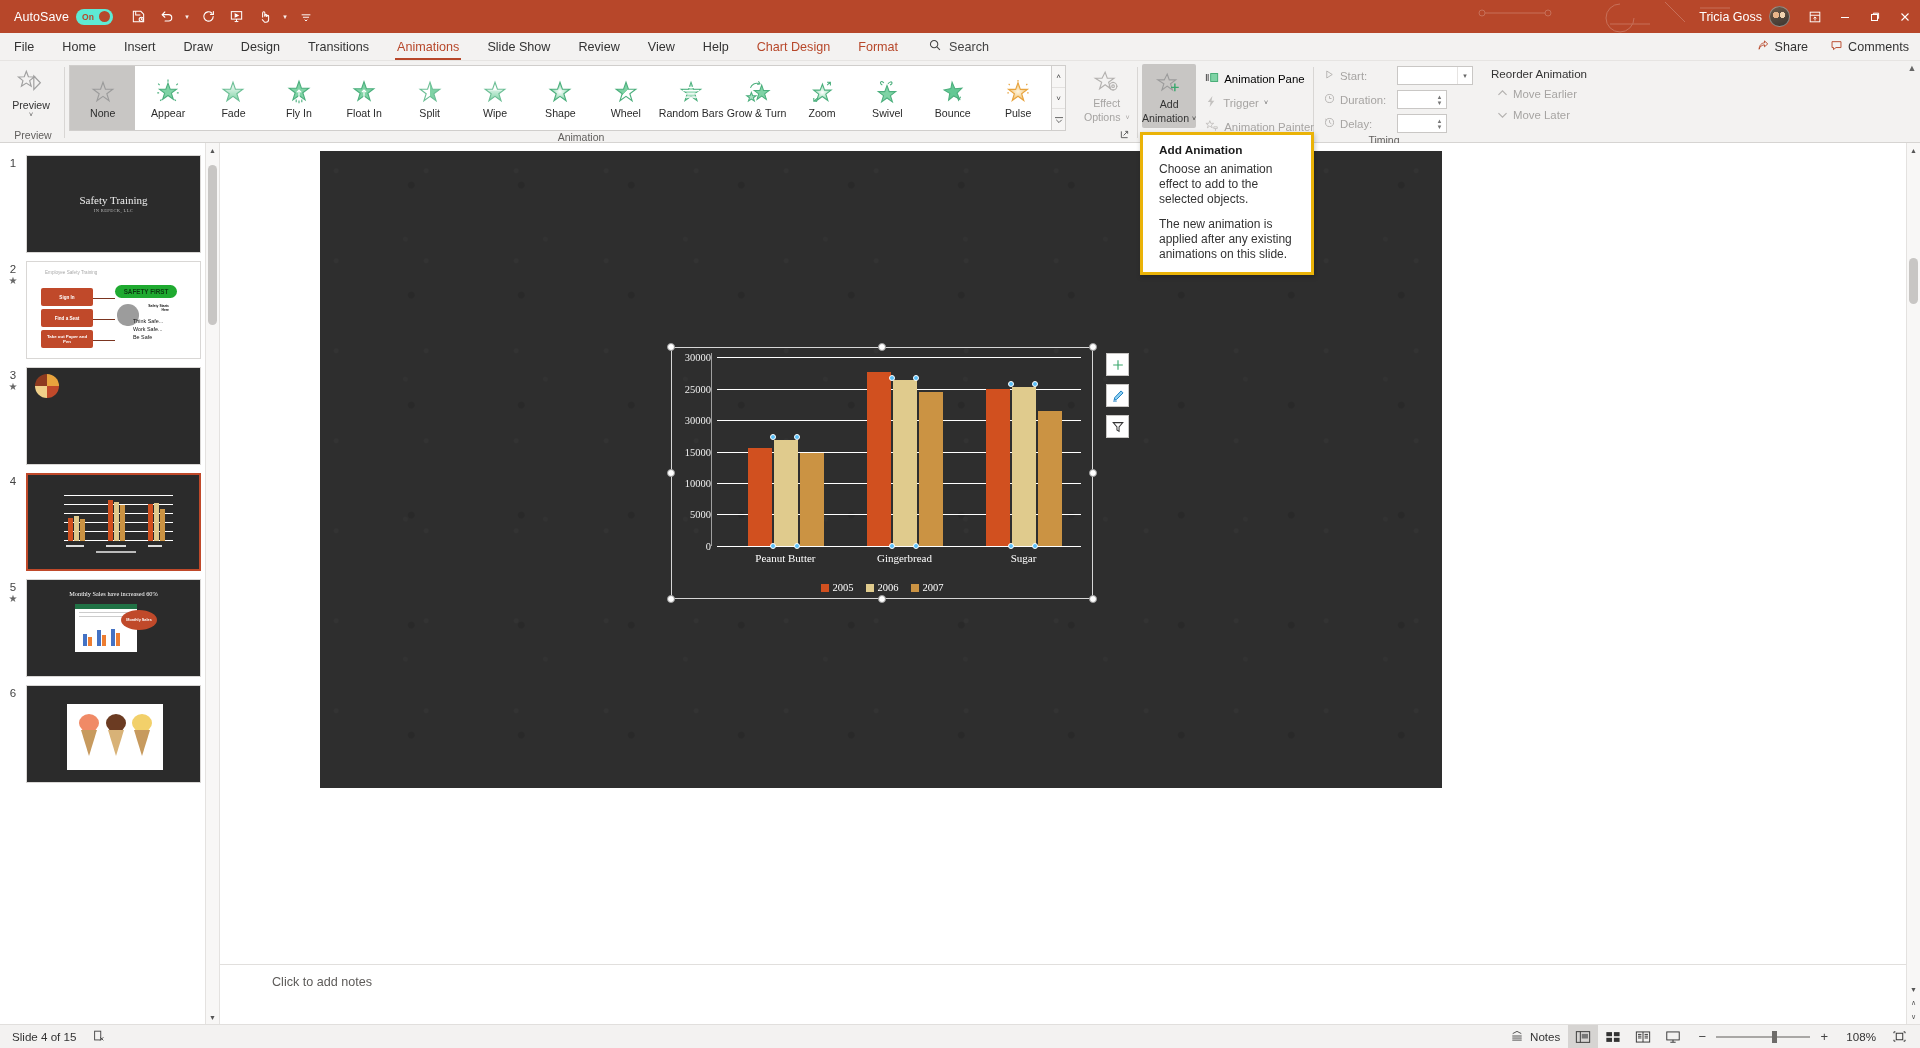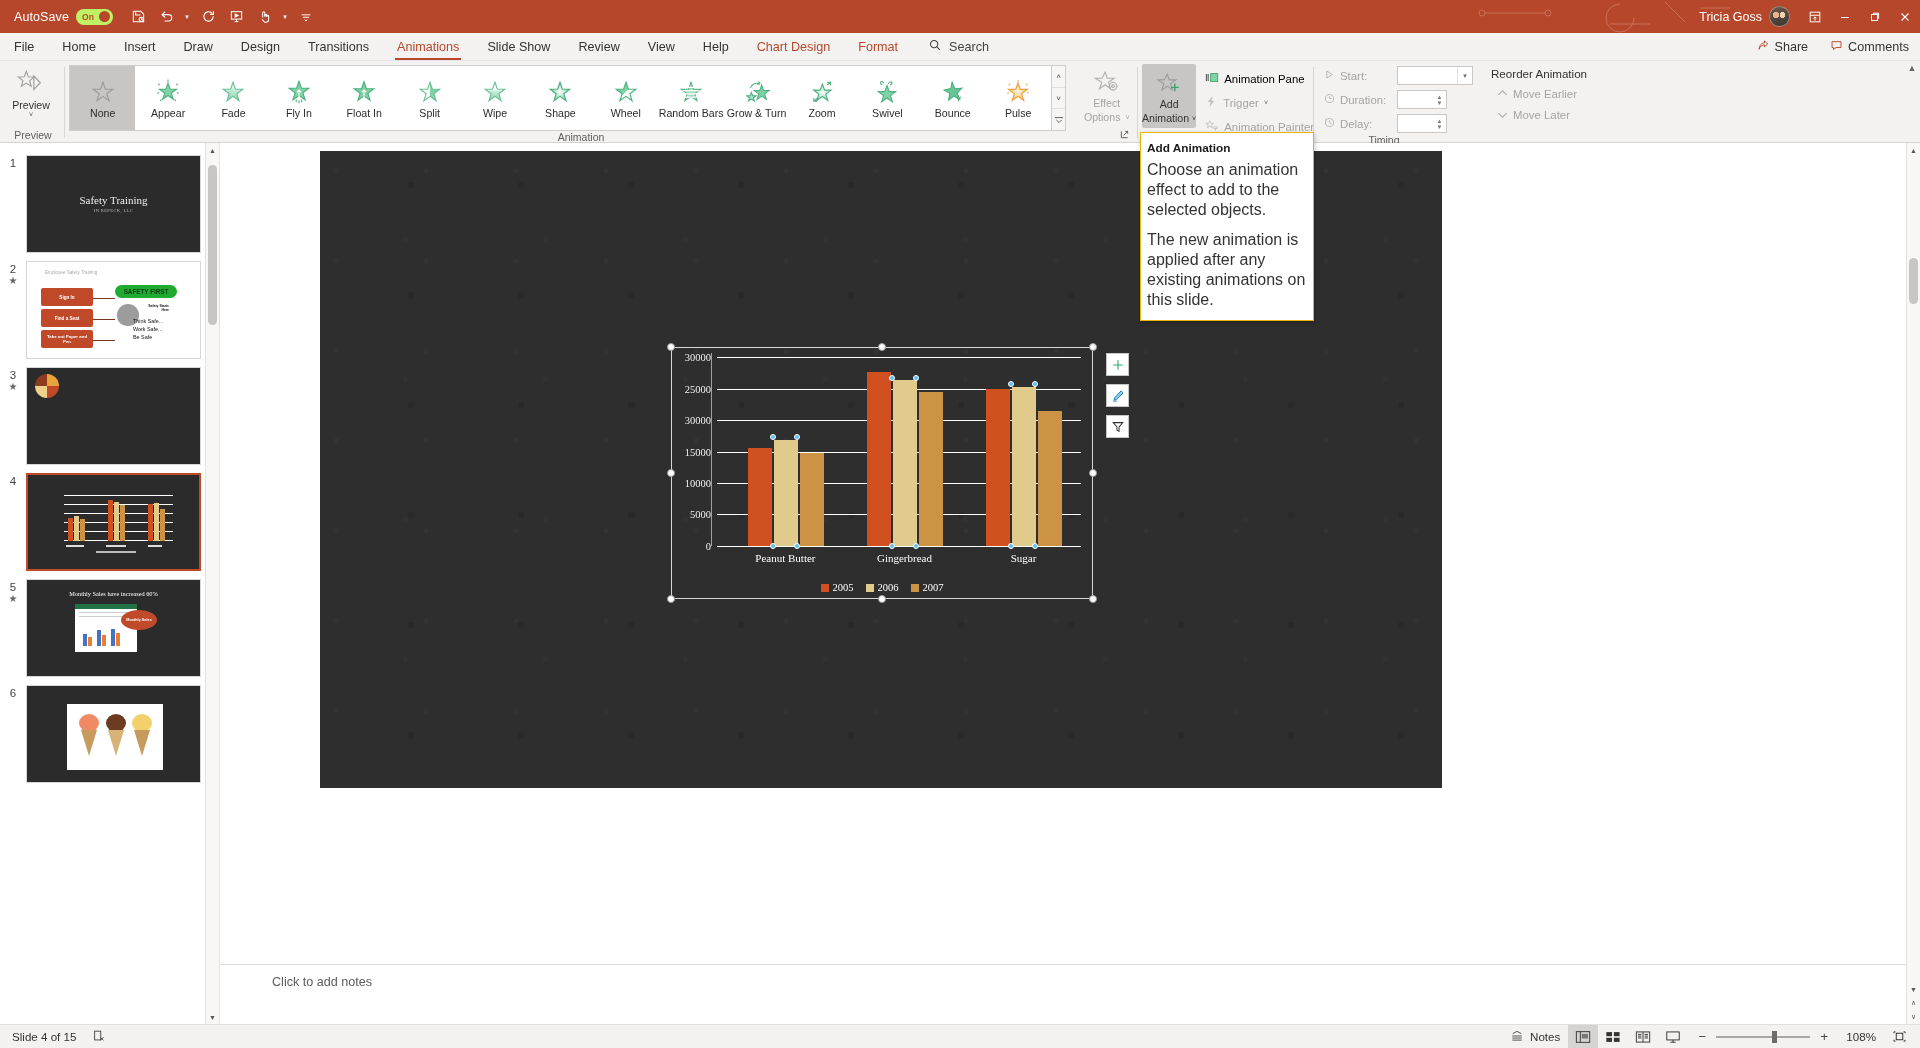--- a/index.html
+++ b/index.html
@@ -11,21 +11,21 @@
   #app { position: relative; width: 1920px; height: 1048px; display: flex; flex-direction: column; }
 
   
   .titlebar {
     height: 33px; background: #b7472a; display: flex; align-items: center;
     color: #fff; flex: none; position: relative;
   }
   .tb-left { display: flex; align-items: center; padding-left: 14px; gap: 0px; }
   .tb-autosave { font-size: 12.5px; color: #fff; letter-spacing: .1px; margin-right: 7px; }
   .toggle {
-    width: 37px; height: 16px; border-radius: 9px; background: #bef264;
+    width: 37px; height: 16px; border-radius: 9px; background: #5eead4;
     position: relative; display: inline-flex; align-items: center; cursor: pointer;
   }
   .toggle .tk { font-size: 8.5px; color: #b7472a; position: absolute; left: 6px; font-weight: 600; }
   .toggle .knob { width: 11px; height: 11px; border-radius: 50%; background: #b7472a; position: absolute; right: 3px; }
   .qat { display: flex; align-items: center; gap: 2px; margin-left: 12px; }
   .qbtn {
     width: 26px; height: 24px; display: flex; align-items: center; justify-content: center;
     cursor: pointer; border-radius: 2px;
   }
   .qcaret { font-size: 7px; opacity: .92; width: 12px; display: flex; align-items: center; justify-content: center; cursor: pointer; }
@@ -126,25 +126,25 @@
   }
   .tcombo-caret { width: 15px; display: flex; align-items: center; justify-content: center; font-size: 7px; color: #666; border-left: 1px solid #e6e4e2; height: 100%; }
   .spin { width: 13px; display: flex; flex-direction: column; align-items: center; justify-content: center; height: 100%; color: #777; font-size: 6px; line-height: 6px; }
 
   .reorder-title { font-size: 11.6px; color: #333; padding: 2px 0 3px 4px; }
   .dlg-launcher { position: absolute; right: 4px; bottom: 1px; font-size: 9px; color: #666; cursor: pointer; }
 
   
   .tooltip {
     position: absolute; left: 1140px; top: 132px; width: 174px;
-    background: #fff; border: 1px solid #eab308; box-shadow: 1px 2px 5px rgba(0,0,0,.22);
-    padding: 8px 6px 10px; z-index: 60;
+    background: #fff; border: 3px solid #eab308; box-shadow: 1px 2px 5px rgba(0,0,0,.22);
+    padding: 8px 16px 10px; z-index: 60;
   }
   .tt-title { font-size: 11.8px; font-weight: bold; color: #1b1b1b; margin-bottom: 5px; }
-  .tt-body { font-size: 16px; color: #333; line-height: 1.25; }
+  .tt-body { font-size: 12px; color: #333; line-height: 1.25; }
   .tt-body p + p { margin-top: 10px; }
 
   
   .main { flex: 1; display: flex; min-height: 0; background: #fff; }
 
   
   .thumbpane {
     width: 220px; background: #fff; position: relative; flex: none;
     border-right: 1px solid #e4e2e0; overflow: hidden;
   }

